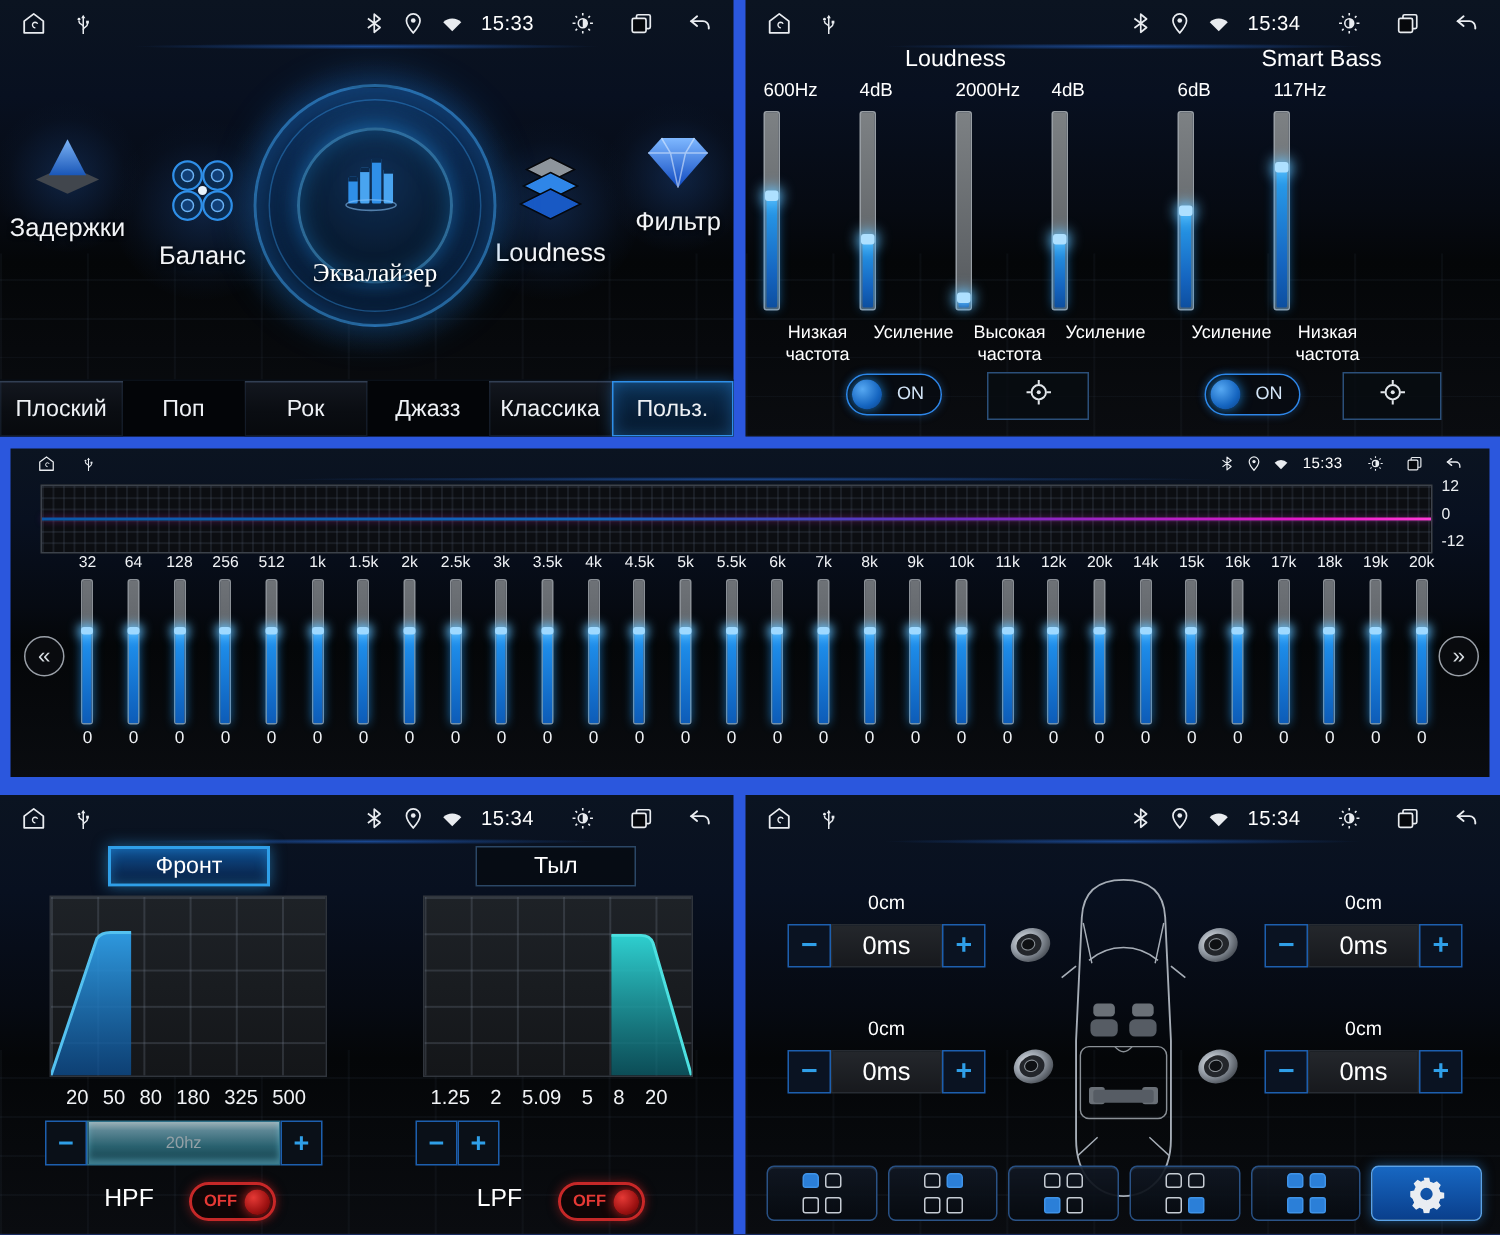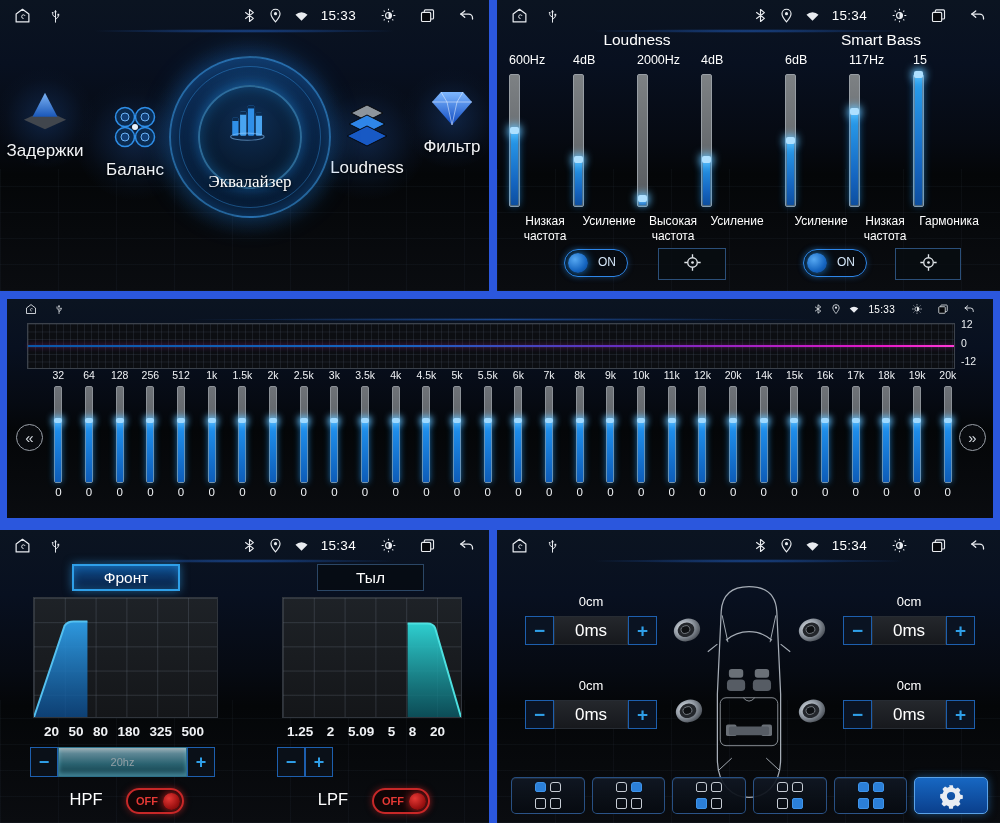--- a/index.html
+++ b/index.html
@@ -108,21 +108,21 @@
   .ftab{position:absolute;top:34px;height:27px;display:flex;align-items:center;justify-content:center;font-size:15.5px;color:#fff;cursor:pointer;box-sizing:border-box;}
   .ftab.front{left:72px;width:108px;background:linear-gradient(180deg,#0e4f91,#0a2a55 70%,#082141);border:2px solid #2f9fe8;
     box-shadow:0 0 10px rgba(47,159,232,.55), inset 0 0 8px rgba(47,159,232,.4);}
   .ftab.rear{left:317px;width:107px;border:1px solid #2b4766;background:rgba(6,10,16,.7);}
   .fgraph{position:absolute;top:67px;height:121px;border:1px solid #30353c;box-sizing:border-box;
     background:linear-gradient(180deg,#1d2126 0%,#17191d 55%,#121317 100%);
     background-image:linear-gradient(rgba(110,120,135,.28) 1px,transparent 1px),linear-gradient(90deg,rgba(110,120,135,.28) 1px,transparent 1px),linear-gradient(180deg,#1e2227,#141619);
     background-size:30.8px 24.2px,30.8px 24.2px,100% 100%;}
   .fg1{left:33px;width:185px;} .fg2{left:282px;width:180px;}
   .fgraph svg{position:absolute;left:0;top:0;width:100%;height:100%;}
-  .fxl{position:absolute;top:194px;height:16px;display:flex;justify-content:space-between;font-size:13.5px;color:#f0f2f5;font-weight:bold;}
+  .fxl{position:absolute;top:194px;height:16px;display:flex;justify-content:space-between;font-size:13.5px;color:#f0f2f5;}
   .fx1{left:44px;width:160px;} .fx2{left:287px;width:158px;}
   .frow{position:absolute;top:217px;width:185px;height:30px;display:flex;}
   .fr1{left:30px;} .fr2{left:277px;}
   .fstep{width:28px;background:#0a1018;border:1.5px solid #1d5fae;color:#2f9fe8;font-size:18px;font-weight:bold;display:flex;align-items:center;justify-content:center;cursor:pointer;box-sizing:border-box;font-family:"Liberation Sans",sans-serif;}
   .fbar{flex:1;display:flex;align-items:center;justify-content:center;font-size:11px;color:#93a0a6;
     background:linear-gradient(180deg,#9db1b8 0%,#5d8795 20%,#29616f 58%,#153d49 100%);
     border:1px solid #2e7089;box-sizing:border-box;box-shadow:inset 0 -3px 4px rgba(120,215,240,.45);}
   .fname{position:absolute;top:260px;width:60px;text-align:center;font-size:16.5px;color:#fff;}
   .fn1{left:56px;} .fn2{left:303px;}
   .tglOFF{position:absolute;top:258px;width:58px;height:26px;border-radius:13px;border:2px solid #c62828;box-sizing:border-box;cursor:pointer;
@@ -300,20 +300,40 @@
                 <stop offset="1" stop-color="#0f49c0"></stop>
               </linearGradient>
             </defs>
             <polygon points="12,4 34,4 43,14 23,37 3,14" fill="url(#fdg)"></polygon>
             <path d="M3 14 H43 M12 4 L18 14 L23 37 M34 4 L28 14 L23 37" stroke="rgba(230,240,255,.55)" fill="none"></path>
           </svg>
       </span>
       <div class="cilab">Фильтр</div>
     </div>
 
+    <div class="presets">
+        <div class="preset">
+          <span>Плоский</span>
+        </div>
+        <div class="preset">
+          <span>Поп</span>
+        </div>
+        <div class="preset">
+          <span>Рок</span>
+        </div>
+        <div class="preset">
+          <span>Джазз</span>
+        </div>
+        <div class="preset">
+          <span>Классика</span>
+        </div>
+        <div class="preset sel">
+          <span>Польз.</span>
+        </div>
+      </div>
   </section>
 
   <section class="panel p2">
     <div class="statusbar">
         <div class="sb-l">
           <span class="sb-ic">
             <svg viewBox="0 0 24 24">
               <path d="M12 3.2 21 10v11H3V10Z" fill="none" stroke="currentColor" stroke-width="1.7" stroke-linejoin="round"></path>
               <path d="M13.5 16.2a2.6 2.6 0 1 1-.2-5.2c1.2 0 2 .7 2.3 1.6" fill="none" stroke="currentColor" stroke-width="1.3"></path>
             </svg>
@@ -406,27 +426,20 @@
             <div class="lfill" style="height:50%"></div>
           </div>
     <div class="llab">Усиление</div>
         </div>
         <div class="lcol">
     <div class="lval">117Hz</div>
     <div class="ltrack">
             <div class="lfill" style="height:72%"></div>
           </div>
     <div class="llab">Низкая частота</div>
-        </div>
-        <div class="lcol">
-    <div class="lval">15</div>
-    <div class="ltrack">
-            <div class="lfill" style="height:100%"></div>
-          </div>
-    <div class="llab">Гармоника</div>
         </div>
       </div>
     <div class="tglON t1">
       <span class="knob"></span>
       <span class="ontxt">ON</span>
     </div>
     <div class="xbtn c1">
       <span><svg viewBox="0 0 24 24" fill="none" stroke="currentColor" stroke-width="1.4" width="23" height="23">
             <circle cx="12" cy="12" r="5"></circle>
             <circle cx="12" cy="12" r="1.4" fill="currentColor" stroke="none"></circle>

